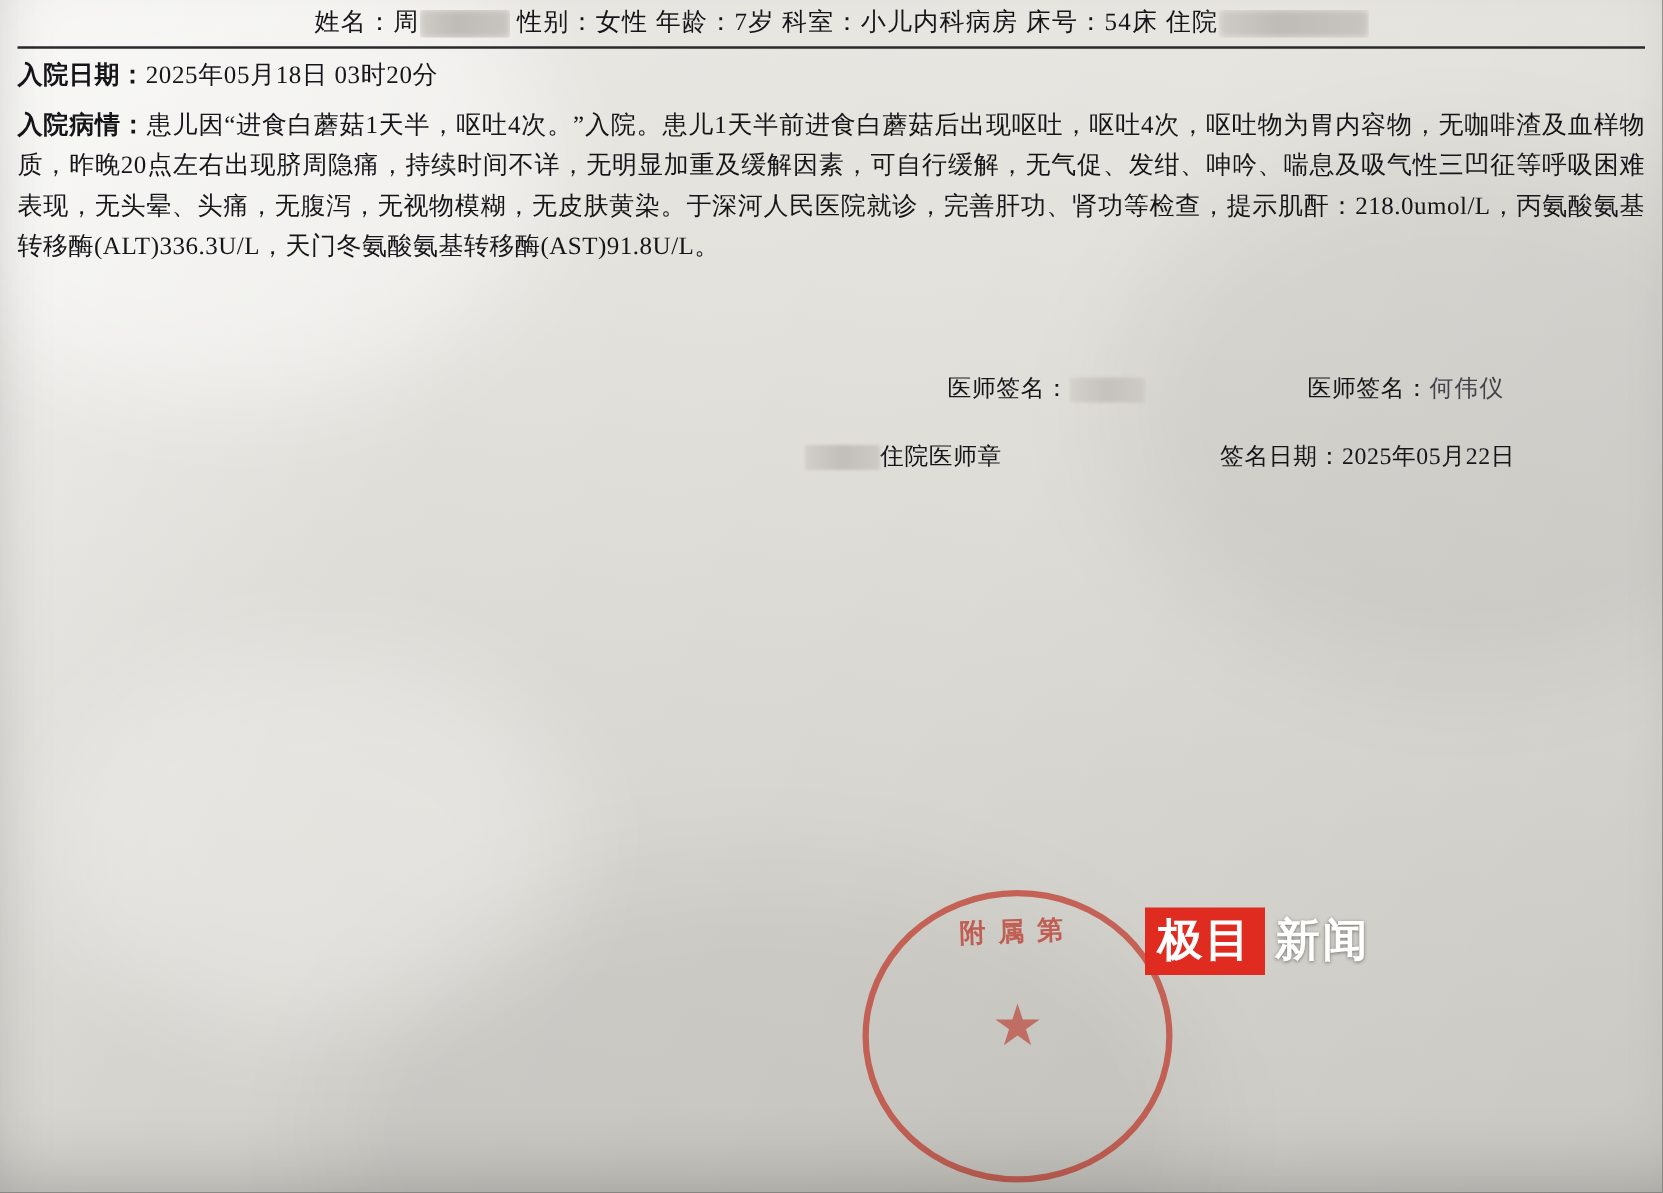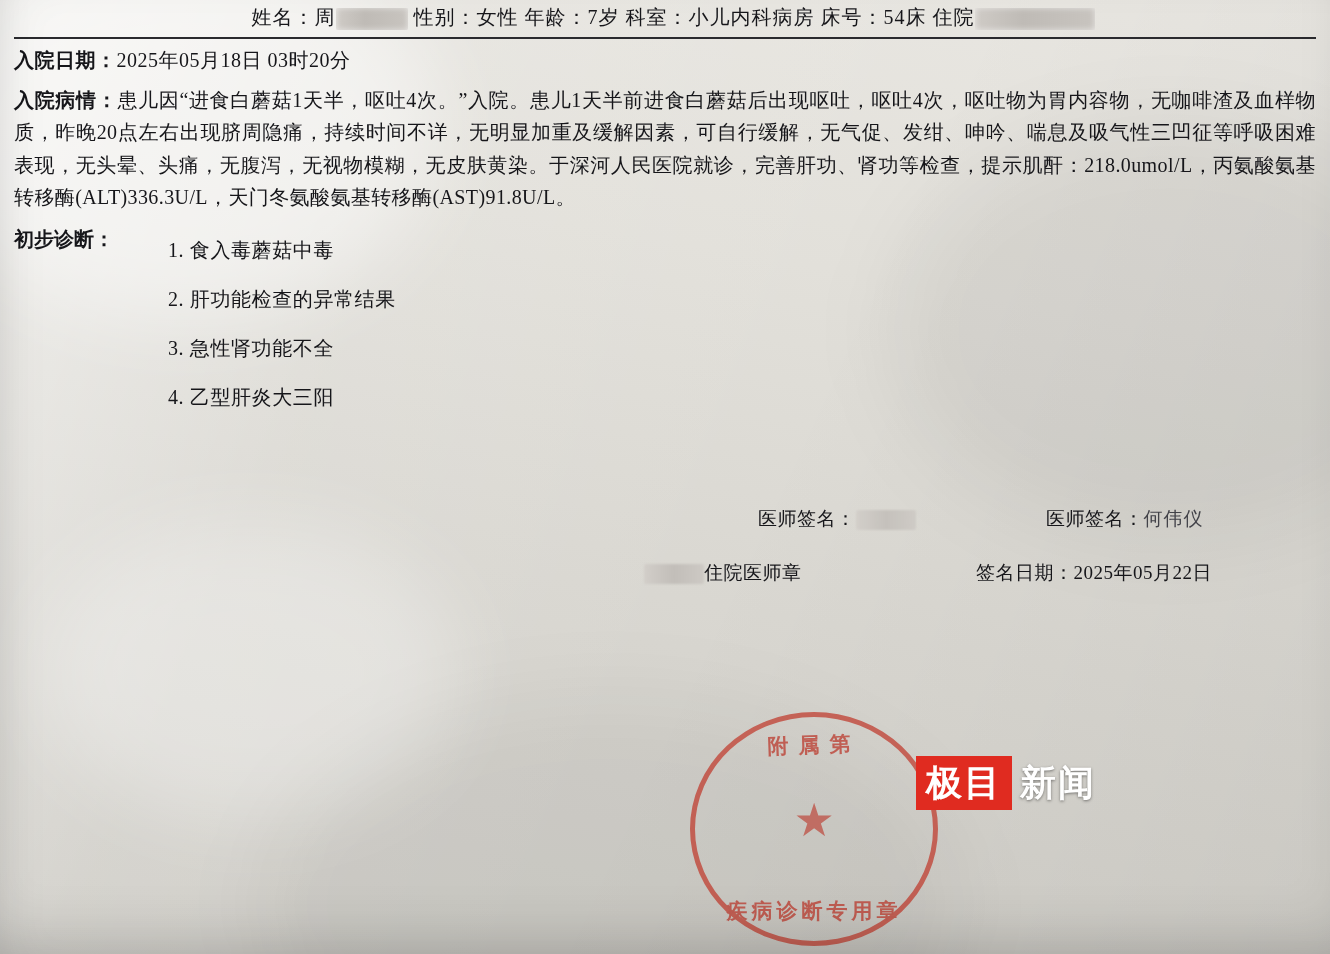--- a/index.html
+++ b/index.html
@@ -183,21 +183,21 @@
     text-align: center;
     font-size: 21px;
     font-weight: 700;
     letter-spacing: 4px;
   }
 
   
   .watermark {
     position: absolute;
     left: 916px;
-    top: 756px;
+    top: 726px;
     z-index: 6;
     display: flex;
     align-items: center;
     height: 54px;
   }
   .wm-red {
     background: #e02b20;
     color: #ffffff;
     font-family: "DejaVu Sans", "Liberation Sans", sans-serif;
     font-weight: 700;
@@ -254,29 +254,20 @@
 
 
     <div class="line">
       <span class="label">入院日期：</span><span>2025年05月18日 03时20分</span>
     </div>
 
     <div class="para">
       <span class="label">入院病情：</span><span>患儿因“进食白蘑菇1天半，呕吐4次。”入院。患儿1天半前进食白蘑菇后出现呕吐，呕吐4次，呕吐物为胃内容物，无咖啡渣及血样物质，昨晚20点左右出现脐周隐痛，持续时间不详，无明显加重及缓解因素，可自行缓解，无气促、发绀、呻吟、喘息及吸气性三凹征等呼吸困难表现，无头晕、头痛，无腹泻，无视物模糊，无皮肤黄染。于深河人民医院就诊，完善肝功、肾功等检查，提示肌酐：218.0umol/L，丙氨酸氨基转移酶(ALT)336.3U/L，天门冬氨酸氨基转移酶(AST)91.8U/L。</span>
     </div>
 
-    <div class="diag-block">
-      <span class="diag-head">初步诊断：</span>
-      <span class="diag-list">
-        <div class="diag-item">1. 食入毒蘑菇中毒</div>
-        <div class="diag-item">2. 肝功能检查的异常结果</div>
-        <div class="diag-item">3. 急性肾功能不全</div>
-        <div class="diag-item">4. 乙型肝炎大三阳</div>
-      </span>
-    </div>
 
 
     <div class="sign-area">
       <div class="sign-row sign-doctor1">
         <span>医师签名：</span><span class="handwrite blur-name"></span>
       </div>
       <div class="sign-row sign-doctor2">
         <span>医师签名：</span><span class="handwrite">何伟仪</span>
       </div>
       <div class="sign-row sign-resident">
@@ -285,21 +276,20 @@
       <div class="sign-row sign-date">
         <span>签名日期：</span><span>2025年05月22日</span>
       </div>
     </div>
 
   </div>
 
   <div class="stamp">
     <div class="arc-top">附属第</div>
     <div class="star">★</div>
-    <div class="arc-bottom">疾病诊断专用章</div>
   </div>
 
   <div class="watermark">
     <span class="wm-red">极目</span>
     <span class="wm-white">新闻</span>
   </div>
 
   <div class="edge-shadow"></div>
 </div>
 

